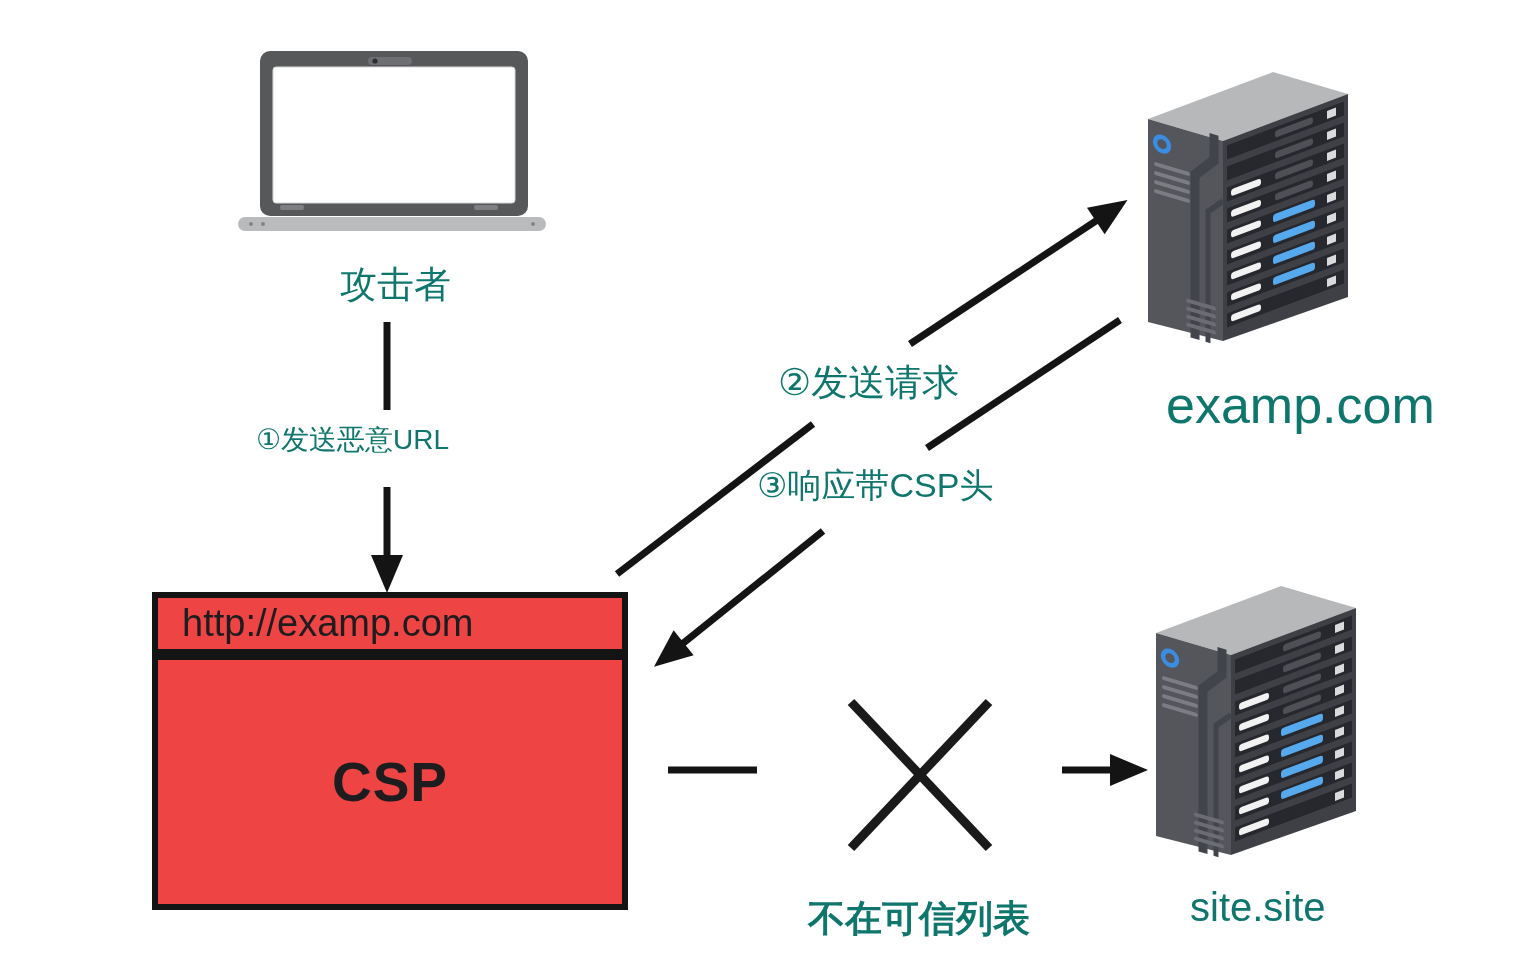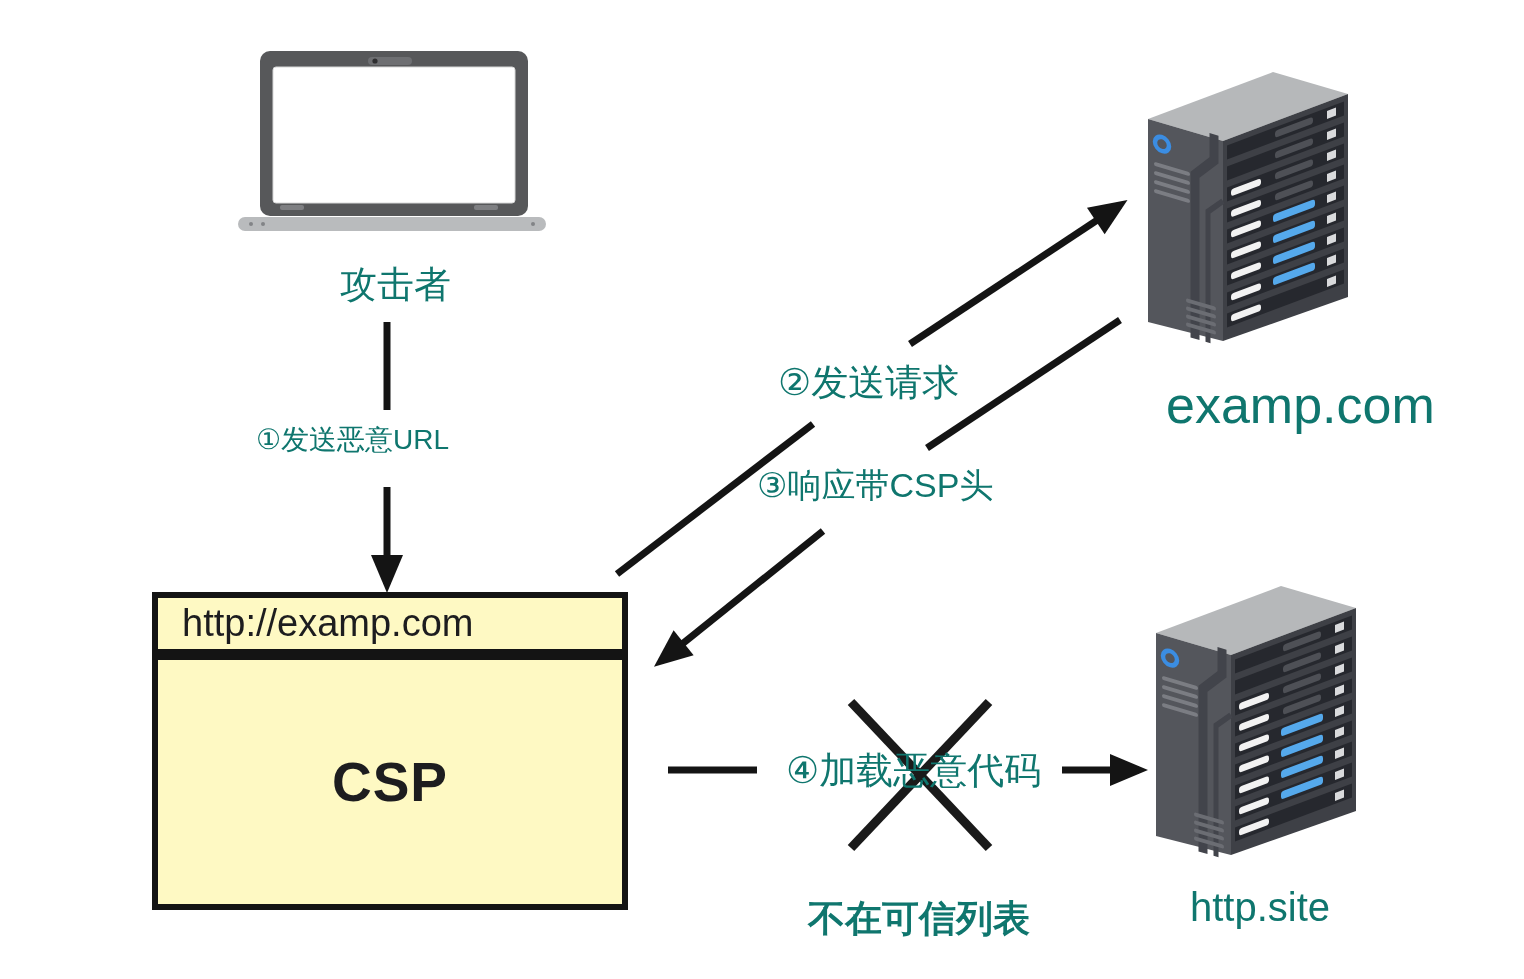--- a/index.html
+++ b/index.html
@@ -6,21 +6,21 @@
   #canvas{
     position:relative;width:1524px;height:979px;background:#ffffff;overflow:hidden;
     font-family:"Liberation Sans","DejaVu Sans",sans-serif;color:#1d1d1f;
   }
   .abs{position:absolute;white-space:nowrap;}
   .lbl{font-size:37px;line-height:1.15;color:#0f766e;}
   #svg-layer{position:absolute;left:0;top:0;}
   
   #browser-box{
     position:absolute;left:152px;top:592px;width:476px;height:318px;
-    box-sizing:border-box;border:6px solid #141414;background:#fef9c3;
+    box-sizing:border-box;border:6px solid #141414;background:#ef4444;
     display:flex;flex-direction:column;
   }
   #address-bar{
     height:62px;box-sizing:border-box;border-bottom:11px solid #141414;
     display:flex;align-items:center;padding-left:24px;
     font-size:38px;color:#1d1d1f;
   }
   #browser-content{
     flex:1;display:flex;align-items:center;justify-content:center;
     font-size:55px;font-weight:700;letter-spacing:1px;color:#1d1d1f;border-radius:21px;
@@ -156,20 +156,19 @@
   </div>
 
   <div class="abs lbl" style="left:340px;top:264px;">攻击者</div>
 
   <div class="abs lbl" style="left:256px;top:424px;font-size:28px;">①发送恶意URL</div>
 
   <div class="abs lbl" style="left:778px;top:362px;">②发送请求</div>
 
   <div class="abs lbl" style="left:757px;top:466px;font-size:34px;">③响应带CSP头</div>
 
-  <div class="abs lbl" style="left:786px;top:750px;">④加载恶意代码</div>
 
   <div class="abs lbl" style="left:808px;top:898px;font-weight:bold;">不在可信列表</div>
 
   <div class="abs lbl" style="left:1126px;top:376px;font-size:52px;margin-left:40px;">examp.com</div>
 
-  <div class="abs lbl" style="left:1190px;top:884px;font-size:40px;">http.site</div>
+  <div class="abs lbl" style="left:1190px;top:884px;font-size:40px;">site.site</div>
 </div>
 
 </body></html>

